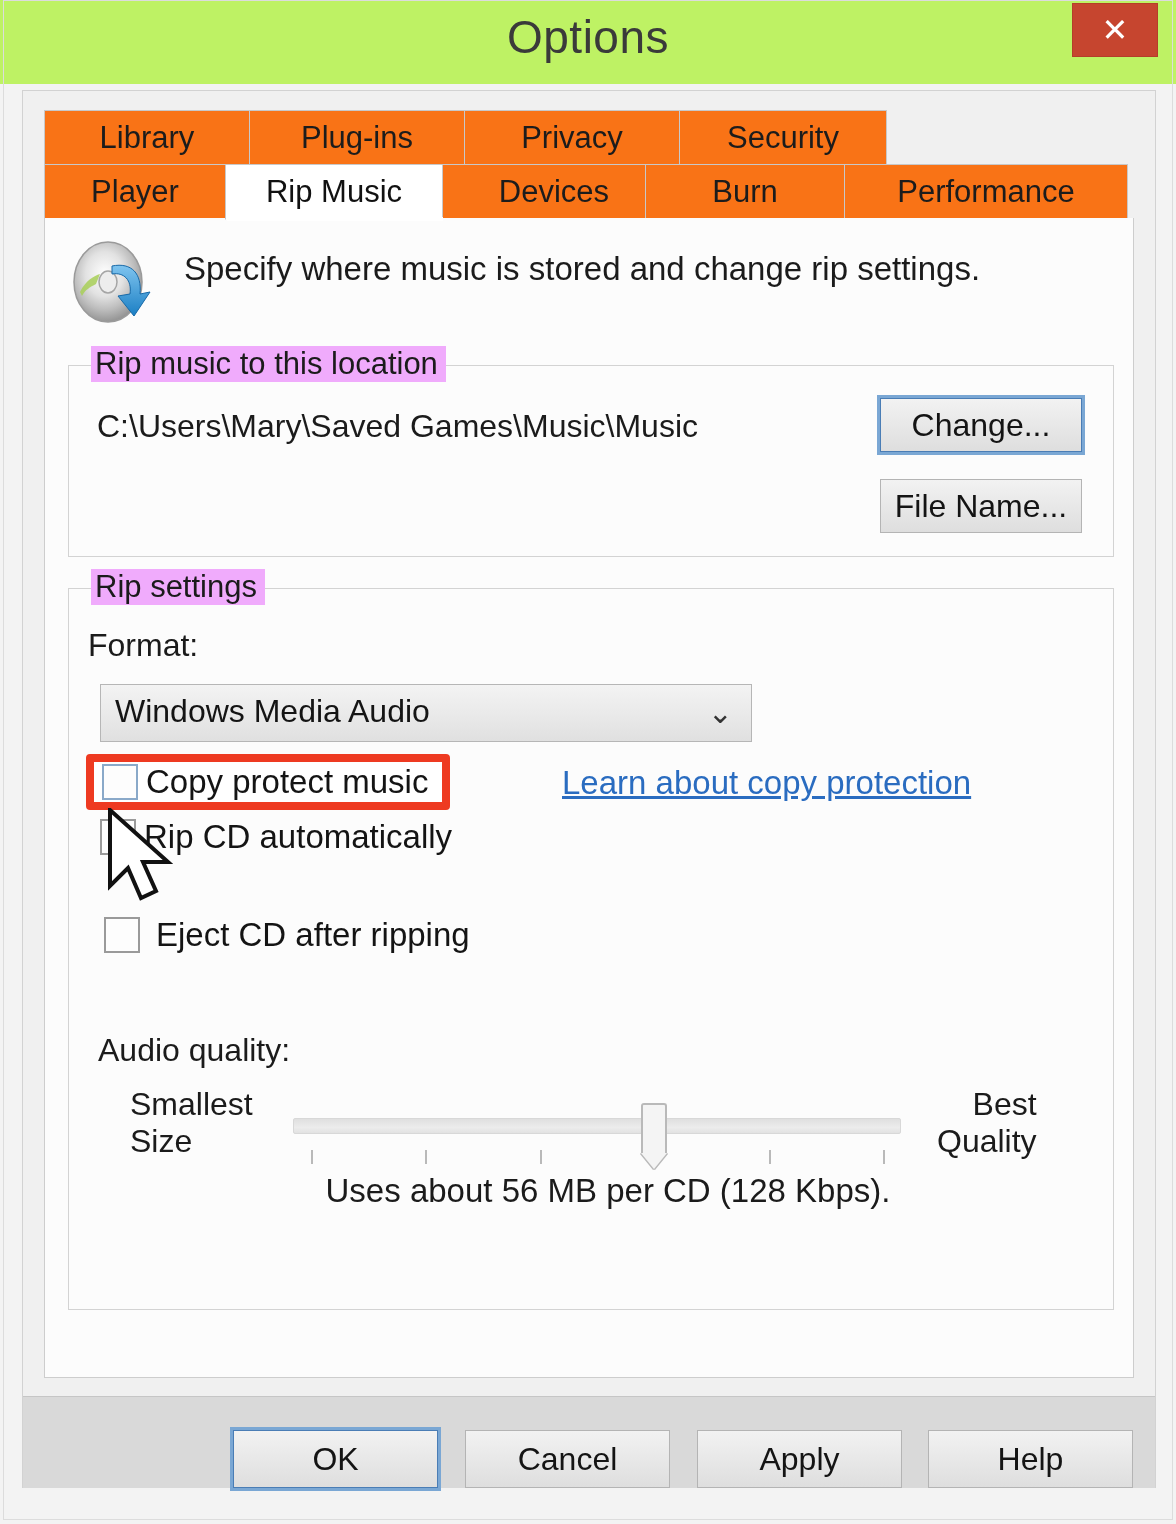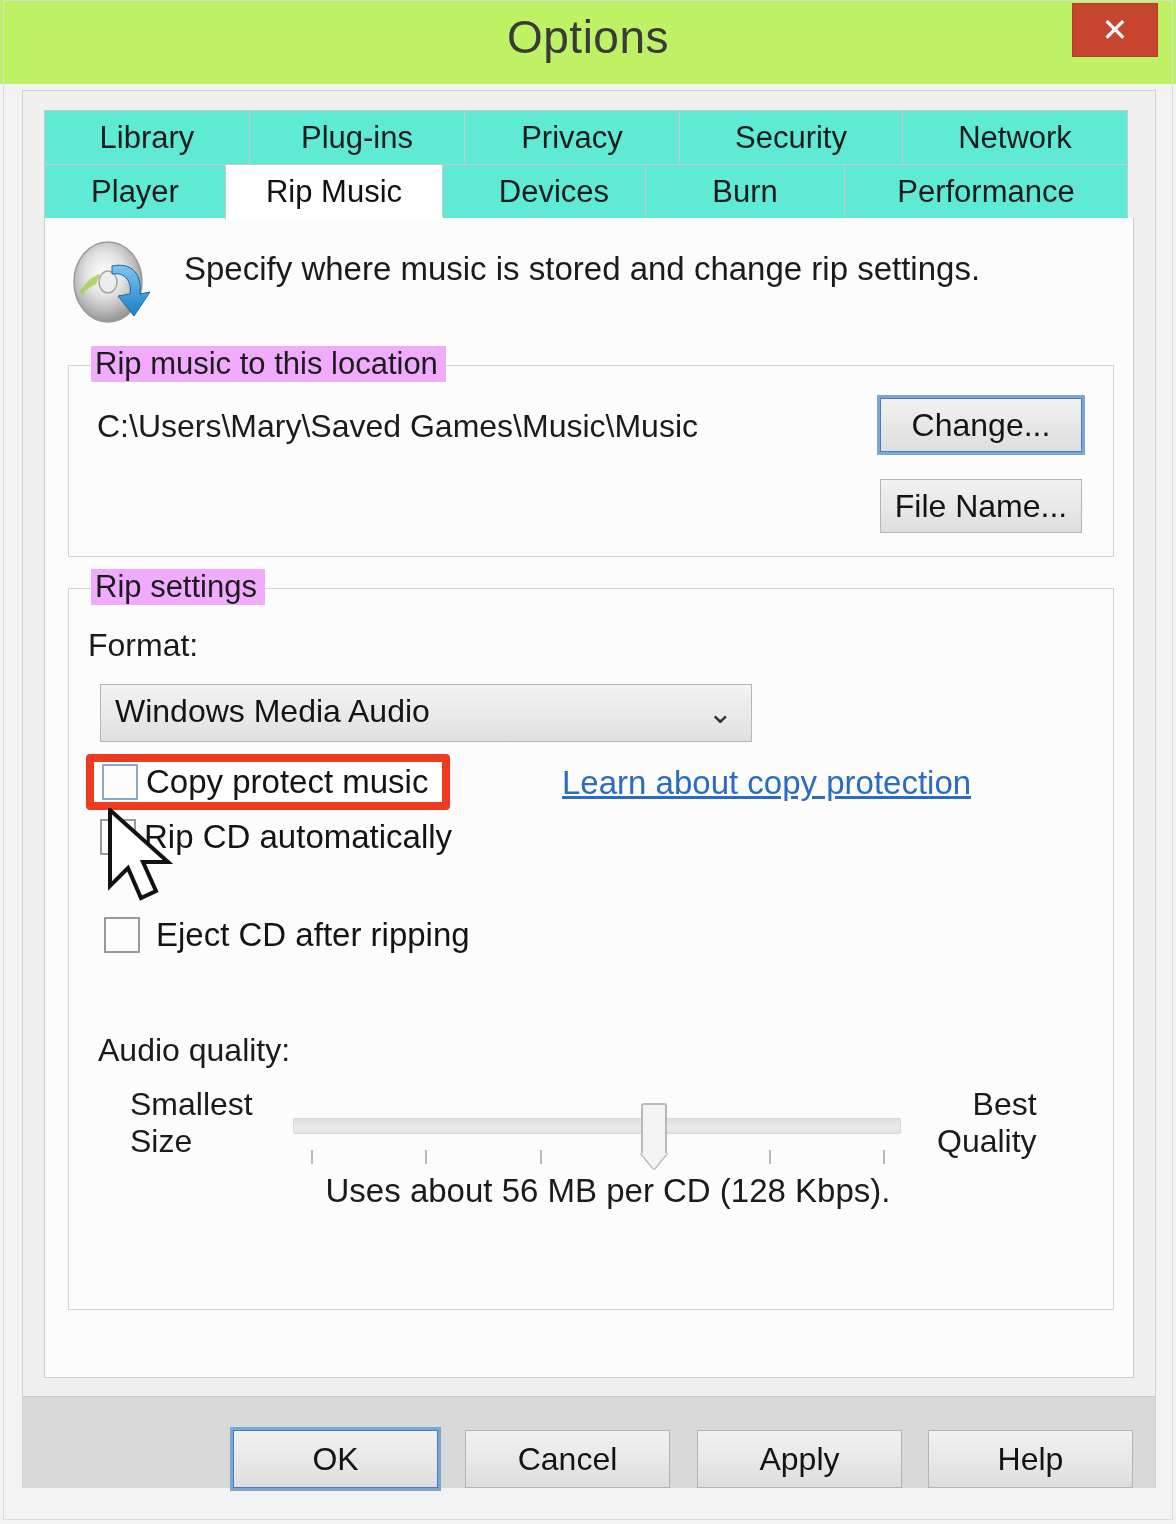--- a/index.html
+++ b/index.html
@@ -82,42 +82,42 @@
   }
   .tab-row {
     position: absolute;
     left: 0; width: 1086px; height: 56px;
     display: flex;
   }
   .tab-row.row1 { top: 0px; }
   .tab-row.row2 { top: 54px; }
   .tab {
     position: relative;
-    background: #5eead4;
+    background: #f97316;
     border: 1px solid #c8c8c8;
     box-sizing: border-box;
     color: #1c1c1c;
     font-size: 31px;
     display: flex;
     align-items: center;
     justify-content: center;
     cursor: pointer;
     margin-right: -1px;
   }
   .tab.selected {
     background: #ffffff;
     border-bottom-color: #ffffff;
     z-index: 5;
     color: #111;
   }
   
   .tab-row.row1 .tab:nth-child(1) { width: 206px; }
   .tab-row.row1 .tab:nth-child(2) { width: 216px; }
   .tab-row.row1 .tab:nth-child(3) { width: 216px; }
-  .tab-row.row1 .tab:nth-child(4) { width: 224px; justify-content: center; }
+  .tab-row.row1 .tab:nth-child(4) { width: 208px; justify-content: center; }
   .tab-row.row1 .tab:nth-child(5) { width: 226px; }
   .tab-row.row2 .tab:nth-child(1) { width: 182px; }
   .tab-row.row2 .tab:nth-child(2) { width: 218px; }
   .tab-row.row2 .tab:nth-child(3) { width: 204px; padding-left: 20px; }
   .tab-row.row2 .tab:nth-child(4) { width: 200px; }
   .tab-row.row2 .tab:nth-child(5) { width: 284px; }
 
   
   #tabpanel {
     position: absolute;
@@ -409,23 +409,20 @@
           <span>Library</span>
         </div>
       <div class="tab">
           <span>Plug-ins</span>
         </div>
       <div class="tab">
           <span>Privacy</span>
         </div>
       <div class="tab">
           <span>Security</span>
-        </div>
-      <div class="tab">
-          <span>Network</span>
         </div>
     </div>
     <div class="tab-row row2">
       <div class="tab">
           <span>Player</span>
         </div>
       <div class="tab selected">
           <span>Rip Music</span>
         </div>
       <div class="tab">

